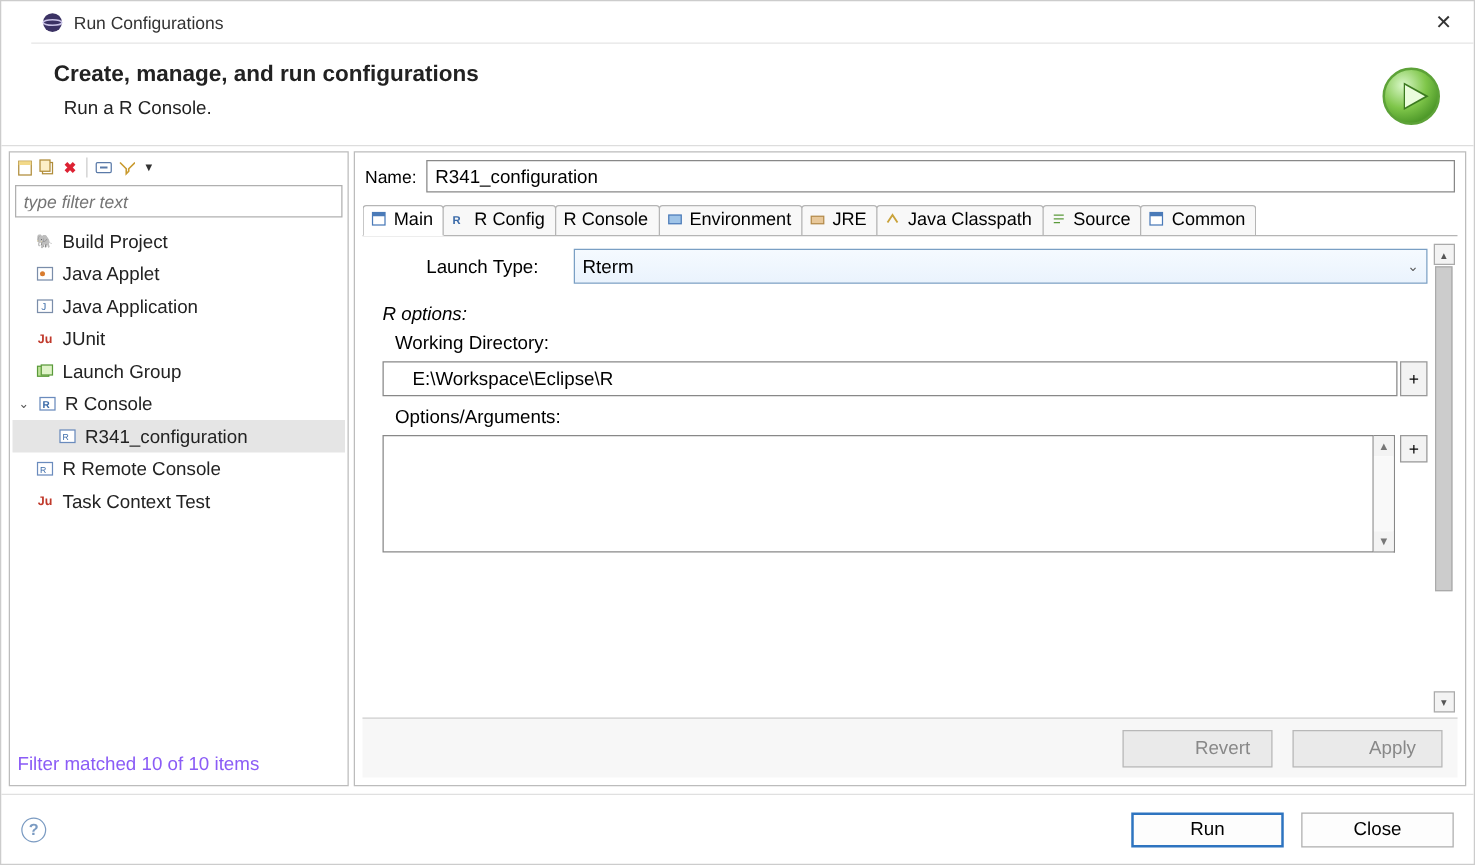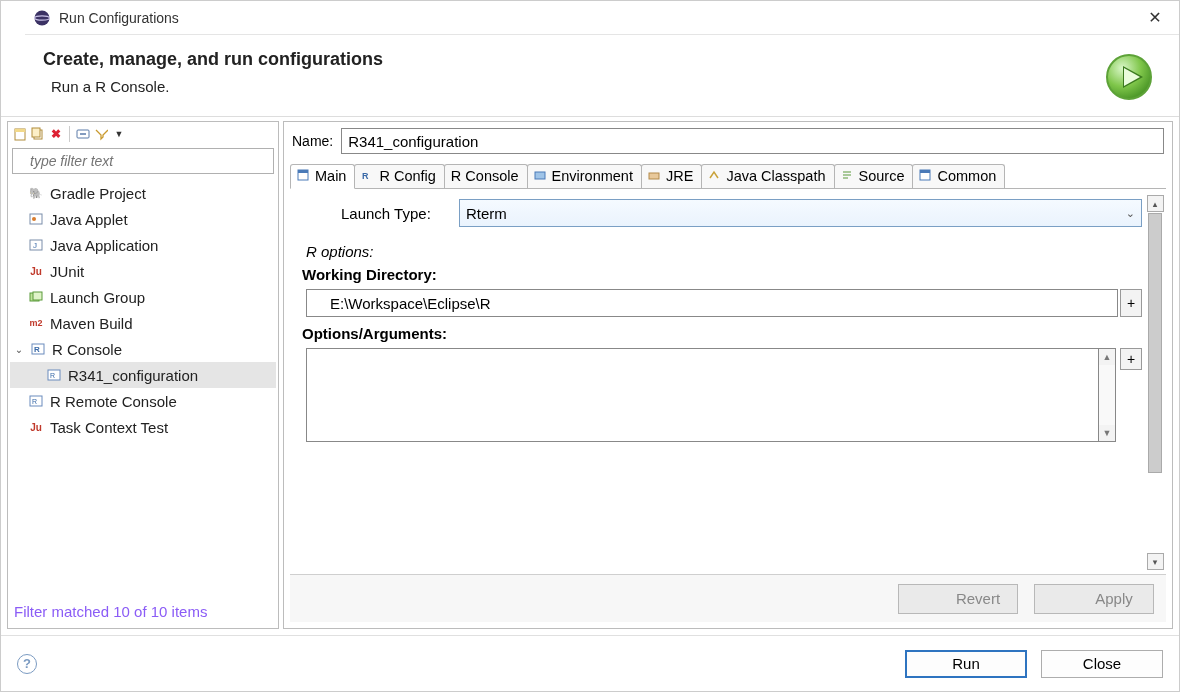--- a/index.html
+++ b/index.html
@@ -19,21 +19,21 @@
 .run-badge { margin-right: 6px; margin-top: 2px; }
 
 
 .split { flex: 1; display: flex; border-top: 1px solid #ddd; padding: 4px 6px 6px 6px; gap: 4px; min-height: 0; }
 
 
 .left-panel { width: 272px; display: flex; flex-direction: column; border: 1px solid #bcbcbc; }
 .left-toolbar { height: 24px; display: flex; align-items: center; gap: 2px; padding: 2px 4px; }
 .tb-ic { width: 16px; height: 16px; display: inline-flex; align-items: center; justify-content: center; font-size: 12px; }
 .tb-sep { width: 1px; height: 16px; background: #ccc; margin: 0 3px; }
-.filter-input { margin: 2px 4px; width: calc(100% - 8px); height: 26px; border: 1px solid #b0b0b0; padding: 2px 17px; font-size: 14px; color: #000000; font-style: italic; }
+.filter-input { margin: 2px 4px; width: calc(100% - 8px); height: 26px; border: 1px solid #b0b0b0; padding: 2px 6px; font-size: 14px; color: #000000; font-style: italic; }
 .tree { flex: 1; overflow: auto; padding: 4px 2px; }
 .tree-item { display: flex; align-items: center; height: 26px; padding-left: 18px; gap: 6px; cursor: pointer; }
 .tree-item .ic { width: 16px; height: 16px; display: inline-flex; align-items: center; justify-content: center; font-size: 11px; }
 .tree-item.child { padding-left: 36px; }
 .tree-item.selected { background: #e5e5e5; }
 .tree-item .expander { width: 10px; text-align: center; color: #555; font-size: 10px; margin-left: -14px; }
 .filter-status { border-top: 0; padding: 6px 6px 8px 6px; font-size: 15px; color: #8b5cf6; }
 
 
 .right-panel { flex: 1; display: flex; flex-direction: column; border: 1px solid #bcbcbc; min-width: 0; }
@@ -51,21 +51,21 @@
 .scroll-arrow { width: 17px; height: 17px; border: 1px solid #aaa; background: #f3f3f3; font-size: 9px; display: flex; align-items: center; justify-content: center; color: #555; cursor: pointer; }
 .scroll-thumb { flex: 0 0 260px; width: 14px; background: #ccc; border: 1px solid #aaa; margin: 1px 0; }
 .scroll-track { flex: 1; }
 
 .field-row { display: flex; align-items: center; gap: 10px; margin: 4px 2px 8px 2px; }
 .field-row label { min-width: 108px; font-size: 15px; margin-left: 43px; }
 .select-like { flex: 1; height: 28px; border: 1px solid #7a9fc4; background: linear-gradient(#f5faff,#eaf3fd); display: flex; align-items: center; padding: 0 6px; font-size: 15px; position: relative; }
 .select-like .chev { position: absolute; right: 6px; color: #555; font-size: 11px; }
 
 .group-label { font-size: 15px; margin: 16px 0 6px 10px; font-style: italic; }
-.sub-label { font-size: 15px; margin: 6px 0 6px 6px; font-weight: bold; }
+.sub-label { font-size: 15px; margin: 6px 0 6px 20px; }
 .path-row { display: flex; align-items: stretch; gap: 0; margin: 0 2px 8px 10px; }
 .path-input { flex: 1; height: 28px; border: 1px solid #888; padding: 2px 23px; font-size: 15px; }
 .sq-btn { width: 22px; height: 28px; border: 1px solid #999; background: #f3f3f3; font-size: 14px; display: flex; align-items: center; justify-content: center; margin-left: 2px; cursor: pointer; }
 
 .textarea-row { display: flex; align-items: flex-start; gap: 0; margin: 0 2px 4px 10px; }
 .args-textarea { flex: 1; height: 94px; border: 1px solid #888; padding: 4px 6px; font-size: 14px; resize: none; }
 .ta-scroll { width: 17px; height: 94px; display: flex; flex-direction: column; border: 1px solid #888; border-left: none; }
 .ta-scroll .sa { flex: 0 0 16px; display: flex; align-items: center; justify-content: center; font-size: 9px; color: #777; background: #f3f3f3; }
 .ta-scroll .mid { flex: 1; background: #f9f9f9; }
 
@@ -145,21 +145,21 @@
           <svg width="14" height="14">
             <polyline points="2,3 7,8 7,12 9,10 9,8 14,3" fill="none" stroke="#c99a2e" stroke-width="1.3"></polyline>
           </svg>
         </span>
       <span class="tb-ic" style="color:#333; font-size:9px;">▼</span>
     </div>
     <input class="filter-input" placeholder="type filter text" style="">
     <div class="tree">
       <div class="tree-item">
           <span class="ic">🐘</span>
-          <span class="lbl">Gradle Project</span>
+          <span class="lbl">Build Project</span>
         </div>
       <div class="tree-item">
           <span class="ic">
             <svg width="14" height="14">
               <rect x="1" y="2" width="12" height="10" fill="#fff" stroke="#7a8daa"></rect>
               <circle cx="5" cy="7" r="2" fill="#d97c2e"></circle>
             </svg>
           </span>
           <span class="lbl">Java Applet</span>
         </div>
@@ -177,24 +177,20 @@
           <span class="lbl">JUnit</span>
         </div>
       <div class="tree-item">
           <span class="ic">
             <svg width="14" height="14">
               <rect x="1" y="3" width="9" height="8" fill="#bfe39a" stroke="#5a9a3a"></rect>
               <rect x="4" y="2" width="9" height="8" fill="#dff3c8" stroke="#5a9a3a"></rect>
             </svg>
           </span>
           <span class="lbl">Launch Group</span>
-        </div>
-      <div class="tree-item">
-          <span class="ic" style="color:#c0392b; font-weight:700; font-size:9px;">m2</span>
-          <span class="lbl">Maven Build</span>
         </div>
       <div class="tree-item">
           <span class="expander">⌄</span>
           <span class="ic">
             <svg width="14" height="14">
               <rect x="1" y="2" width="12" height="10" fill="#fff" stroke="#6a8bbd"></rect>
               <text x="3" y="10" font-size="8" fill="#3a6aa8" font-weight="700">R</text>
             </svg>
           </span>
           <span class="lbl">R Console</span>

